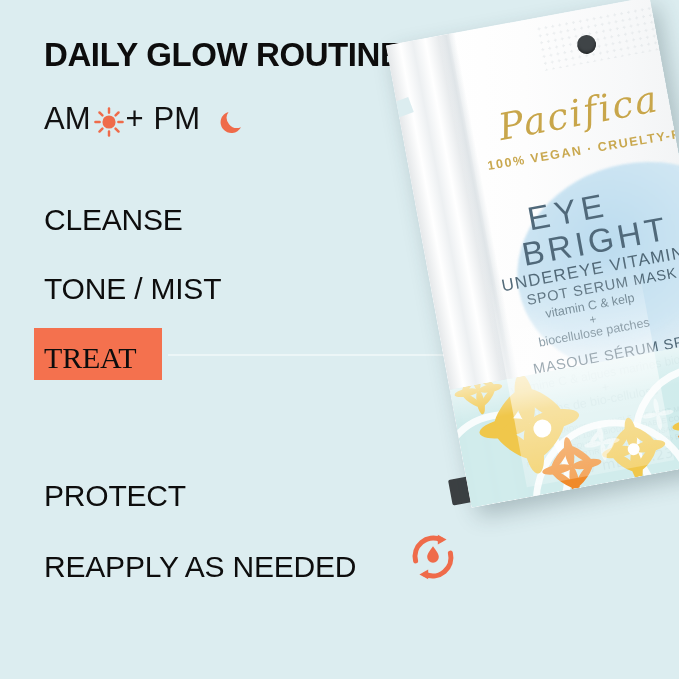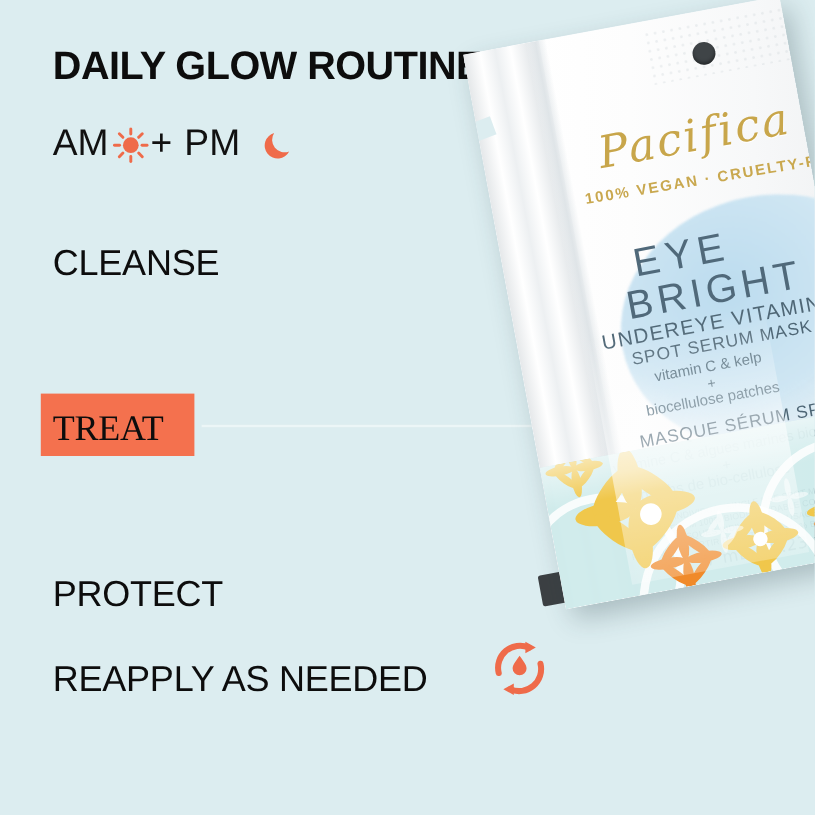--- a/index.html
+++ b/index.html
@@ -13,21 +13,21 @@
 
   
   .headline{
     position:absolute;left:44px;top:36px;
     font-size:33px;font-weight:bold;letter-spacing:-0.4px;
     color:#0d0d0d;white-space:nowrap;
   }
   .ampm{
     position:absolute;left:44px;top:103px;
     font-size:31px;color:#111;white-space:nowrap;
-    display:flex;align-items:flex-start;gap:0px;
+    display:flex;align-items:flex-end;gap:0px;
   }
   .ampm .txt{line-height:1;}
   .sun-ico{display:inline-block;width:30px;height:30px;margin:0 2px 0 3px;position:relative;top:3px;}
   .moon-ico{display:inline-block;width:30px;height:30px;margin-left:18px;position:relative;top:3px;}
 
   .routine{position:absolute;left:0;top:0;width:420px;height:538px;}
   .step{
     position:absolute;left:44px;
     font-size:30px;color:#0d0d0d;white-space:nowrap;line-height:1;
     letter-spacing:-0.2px;
@@ -150,20 +150,23 @@
       <svg viewBox="0 0 32 32" width="30" height="30">
         <path d="M24.5 21.5A11 11 0 0 1 11.2 5.2a11.5 11.5 0 1 0 13.3 16.3z" fill="#ef6b4a"></path>
       </svg>
     </span>
   </div>
 
   <div class="routine">
     <div class="step" style="top:205px">
       <span class="lbl">CLEANSE</span>
     </div>
+    <div class="step" style="top:274px">
+      <span class="lbl">TONE / MIST</span>
+    </div>
     <div class="step hl" style="top:343px">
       <span class="hlbox"></span>
       <span class="lbl">TREAT</span>
     </div>
     <div class="step" style="top:481px">
       <span class="lbl">PROTECT</span>
     </div>
     <div class="step" style="top:552px">
       <span class="lbl">REAPPLY AS NEEDED</span>
     </div>

